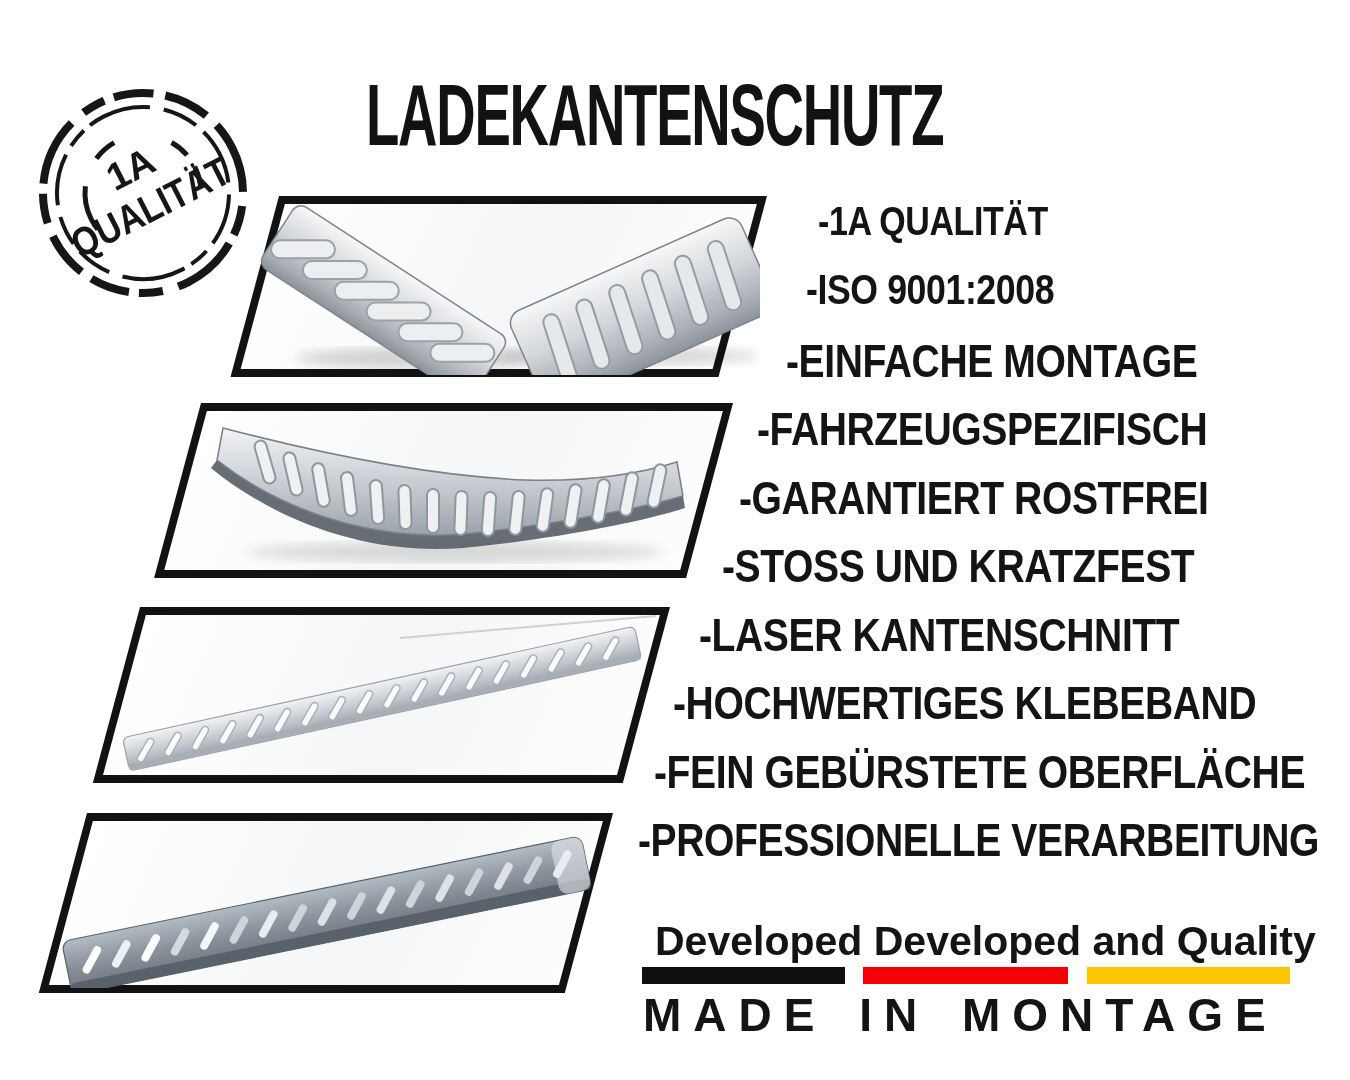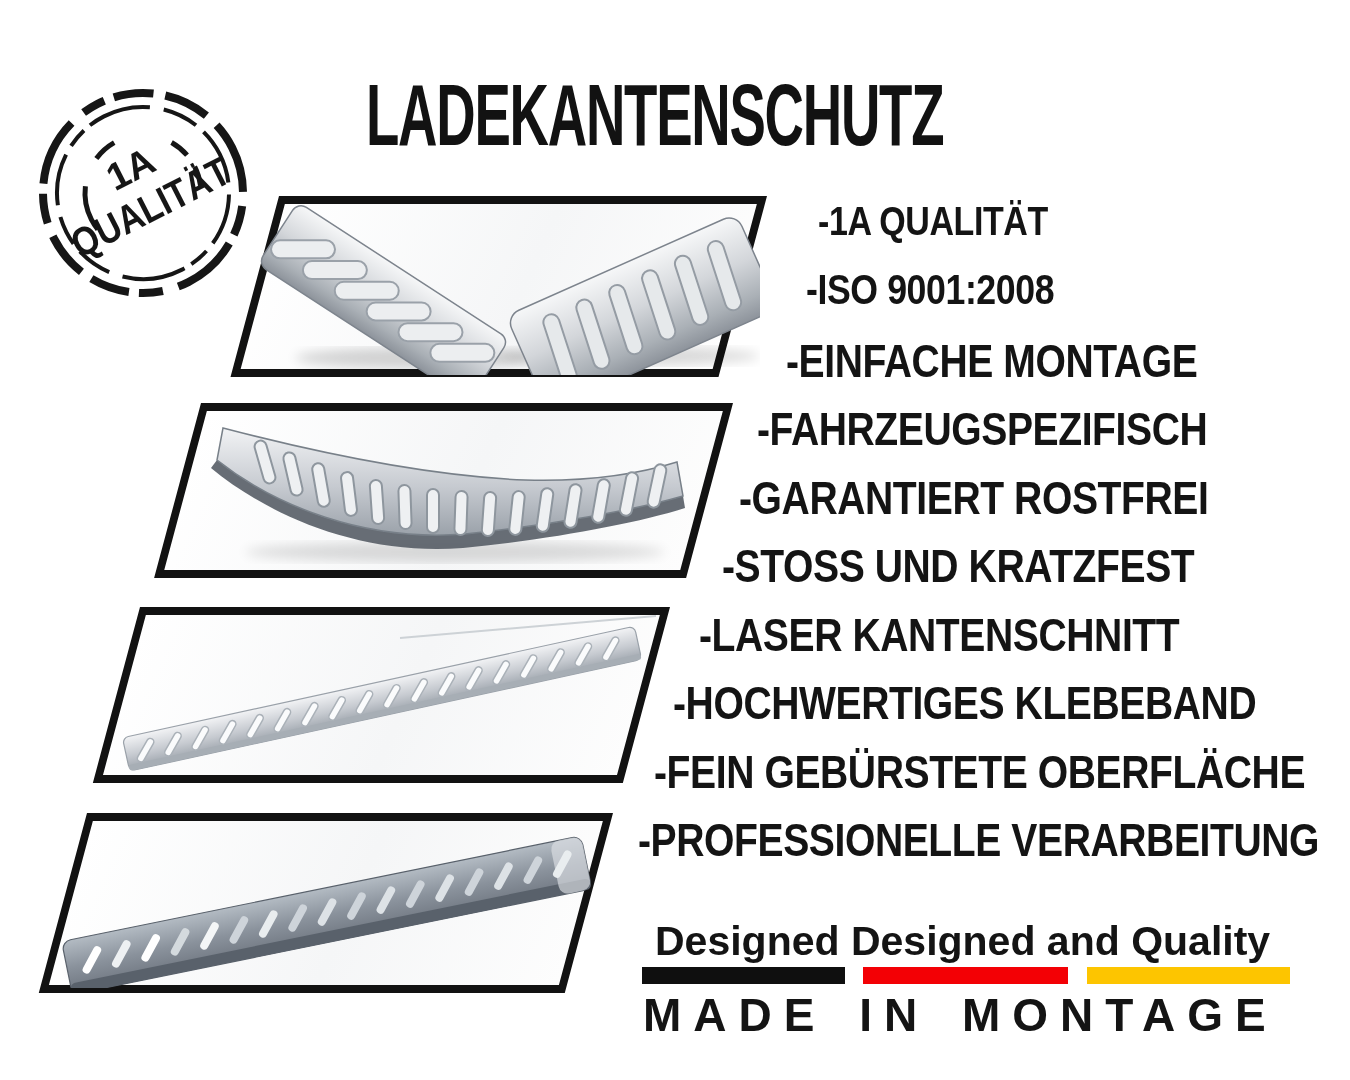--- a/index.html
+++ b/index.html
@@ -303,20 +303,20 @@
     <span class="feature" style="left:757px;top:402px;font-size:46px;">-FAHRZEUGSPEZIFISCH</span>
     <span class="feature" style="left:739px;top:471px;font-size:46px;">-GARANTIERT ROSTFREI</span>
     <span class="feature" style="left:722px;top:539px;font-size:46px;">-STOSS UND KRATZFEST</span>
     <span class="feature" style="left:699px;top:608px;font-size:46px;">-LASER KANTENSCHNITT</span>
     <span class="feature" style="left:673px;top:676px;font-size:46px;">-HOCHWERTIGES KLEBEBAND</span>
     <span class="feature" style="left:654px;top:745px;font-size:46px;">-FEIN GEBÜRSTETE OBERFLÄCHE</span>
     <span class="feature" style="left:638px;top:813px;font-size:46px;">-PROFESSIONELLE VERARBEITUNG</span>
   </div>
 
   <div>
-    <div class="tagline" style="left:655px;top:918px;">Designed Designed and Quality</div>
+    <div class="tagline" style="left:655px;top:918px;">Developed Developed and Quality</div>
     <div class="flag-bar" style="left: 642px; width: 203px; background: rgb(15, 15, 15);"></div>
     <div class="flag-bar" style="left: 863px; width: 205px; background: rgb(243, 0, 5);"></div>
     <div class="flag-bar" style="left: 1087px; width: 203px; background: rgb(253, 197, 0);"></div>
     <div class="made-in" style="left:643px;top:988px;">MADE IN MONTAGE</div>
   </div>
 
 </div>
 
 </body></html>

